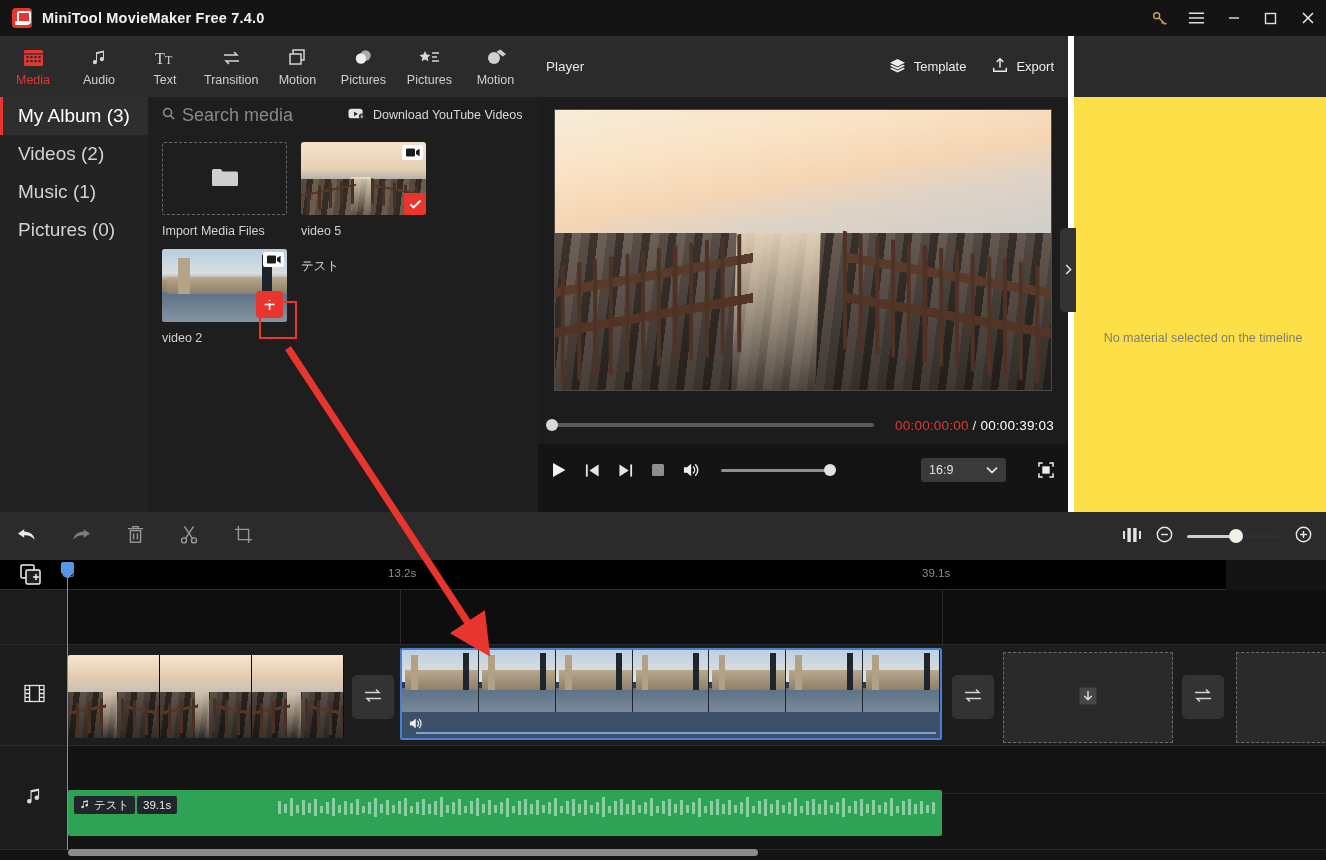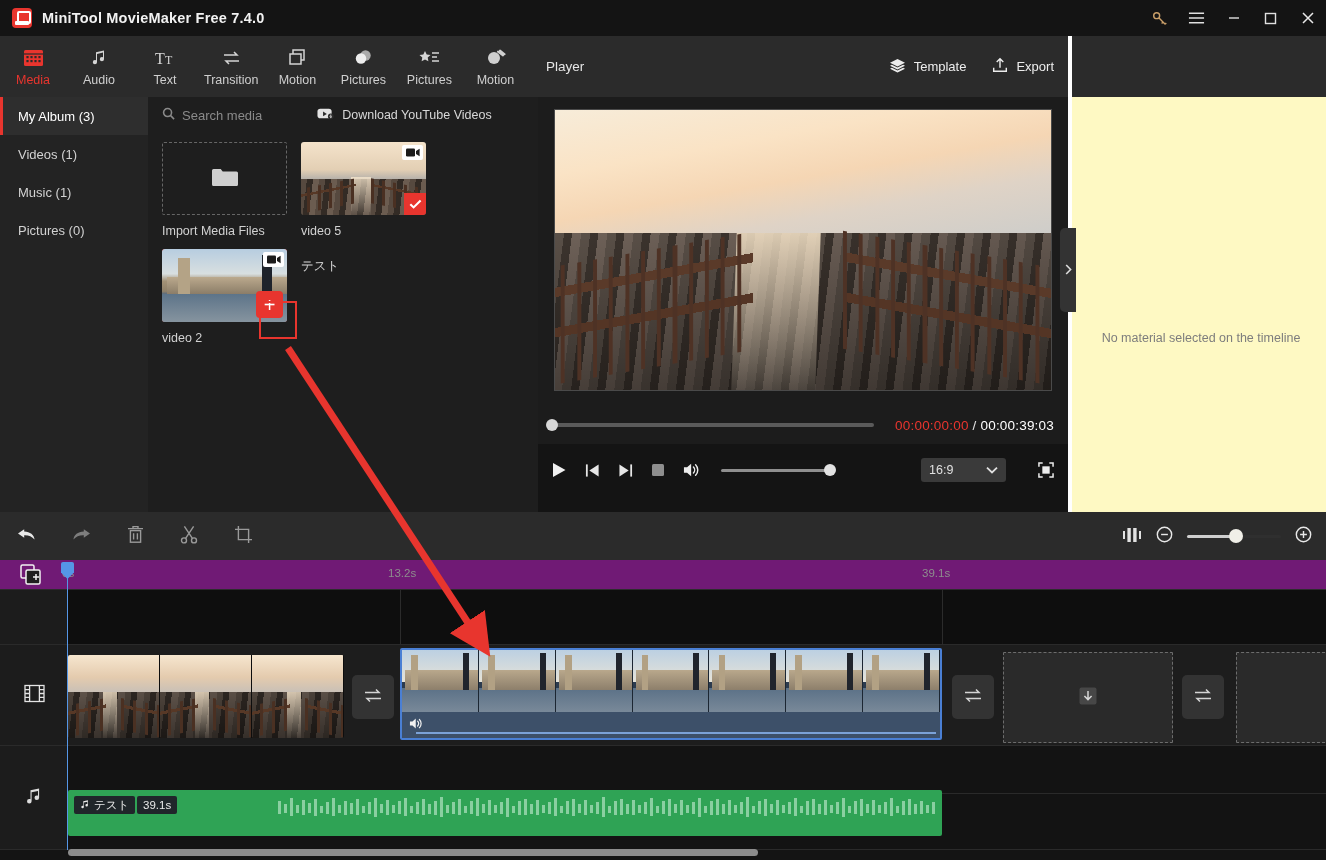--- a/index.html
+++ b/index.html
@@ -52,35 +52,35 @@
   .nav-item.active .nav-label { color:#e8352e; }
   .nav-icon { height:22px; display:flex; align-items:center; justify-content:center; }
 
   
   .albums {
     position:absolute; left:0; top:97px; width:148px; height:415px;
     background:#232323;
   }
   .album-item {
     height:38px; display:flex; align-items:center; padding-left:18px;
-    font-size:13px; color:#d2d2d2; position:relative;
+    font-size:19px; color:#d2d2d2; position:relative;
   }
   .album-item.active { background:#2e2e2e; color:#ffffff; }
   .album-item.active:before {
     content:""; position:absolute; left:0; top:0; width:3px; height:38px; background:#e8352e;
   }
 
   
   .mediapanel {
     position:absolute; left:148px; top:97px; width:390px; height:415px;
     background:#1e1e1e;
   }
   .media-bar { height:36px; display:flex; align-items:center; }
   .search-box { display:flex; align-items:center; gap:7px; margin-left:14px; }
-  .search-box .ph { color:#8a8a8a; font-size:13px; }
+  .search-box .ph { color:#8a8a8a; font-size:18px; }
   .yt-dl { display:flex; align-items:center; gap:8px; margin-left:55px; color:#d8d8d8; font-size:12.5px;}
 
   .media-grid { padding:9px 0 0 14px; display:flex; flex-wrap:wrap; gap:11px 14px; width:390px;}
   .media-cell { width:125px; }
   .thumb {
     width:125px; height:73px; border-radius:3px; position:relative; overflow:hidden;
     background:#2a2a2a;
   }
   .thumb.import {
     border:1px dashed #666; background:transparent;
@@ -179,21 +179,21 @@
   .ratio-sel {
     margin-left:auto; width:85px; height:24px; background:#3a3a3a; border-radius:3px;
     display:flex; align-items:center; padding:0 8px; font-size:12.5px; color:#e0e0e0;
   }
   .ratio-sel .chev { margin-left:auto; }
   .fs-btn { margin-left:14px; display:flex; align-items:center; }
 
   
   .rightpanel {
     position:absolute; left:1068px; top:36px; width:258px; height:476px;
-    background:#fef9c3; border-left:4px solid #ffffff;
+    background:#fde047; border-left:6px solid #ffffff;
   }
   .rp-head { height:61px; background:#2b2b2b; }
   .rp-empty {
     position:absolute; left:0; top:295px; width:258px; text-align:center;
     color:#7d7d7d; font-size:12.5px;
   }
   .collapse-tab {
     position:absolute; left:1060px; top:228px; width:16px; height:84px;
     background:#333; border-radius:5px 0 0 5px; display:flex;
     align-items:center; justify-content:center; color:#ddd; font-size:11px; z-index:5;
@@ -204,22 +204,22 @@
     position:absolute; left:0; top:512px; width:1326px; height:48px;
     background:#2b2b2b; display:flex; align-items:center;
   }
   .tlb-btn { width:54px; height:48px; display:flex; align-items:center; justify-content:center; }
   .tlb-right { margin-left:auto; display:flex; align-items:center; gap:14px; padding-right:14px; }
   .zoomtrack { position:relative; width:94px; height:3px; background:#2f2f2f; border-radius:2px; }
   .zoomfill { position:absolute; left:0; top:0; height:3px; width:48px; background:#cfcfcf; border-radius:2px;}
   .zoomknob { position:absolute; left:42px; top:-5.5px; width:14px; height:14px; border-radius:50%; background:#f0efe8; }
 
   .ruler {
-    position:absolute; left:0; top:560px; width:1326px; height:30px;
-    background:#701a75; border-bottom:1px solid #2c2c2c;
+    position:absolute; left:0; top:560px; width:1226px; height:30px;
+    background:#000000; border-bottom:1px solid #2c2c2c;
   }
   .ruler-addtrack { position:absolute; left:20px; top:4px; }
   .rlabel { position:absolute; top:7px; font-size:11.5px; color:#8e8e8e; }
 
   .tracks { position:absolute; left:0; top:590px; width:1326px; height:270px; background:#141414; }
   .track-head {
     position:absolute; left:0; width:68px; background:#1c1c1c;
     display:flex; align-items:center; justify-content:center; border-bottom:1px solid #2a2a2a;
   }
   .track-lane { position:absolute; left:68px; right:0; border-bottom:1px solid #2a2a2a; }
@@ -428,21 +428,21 @@
       </span>
       <span class="nav-label">Motion</span>
     </div>
   </div>
 
   <div class="albums">
     <div class="album-item active">
       <span>My Album (3)</span>
     </div>
     <div class="album-item">
-      <span>Videos (1)</span>
+      <span>Videos (2)</span>
     </div>
     <div class="album-item">
       <span>Music (1)</span>
     </div>
     <div class="album-item">
       <span>Pictures (0)</span>
     </div>
   </div>
 
   <div class="mediapanel">

